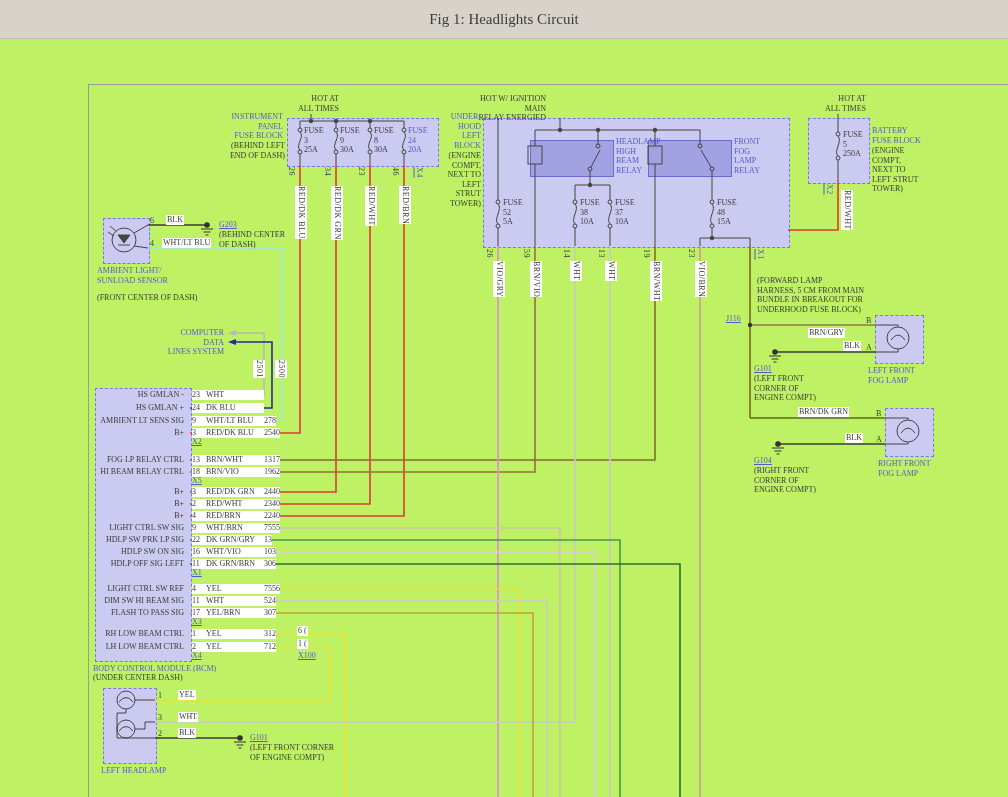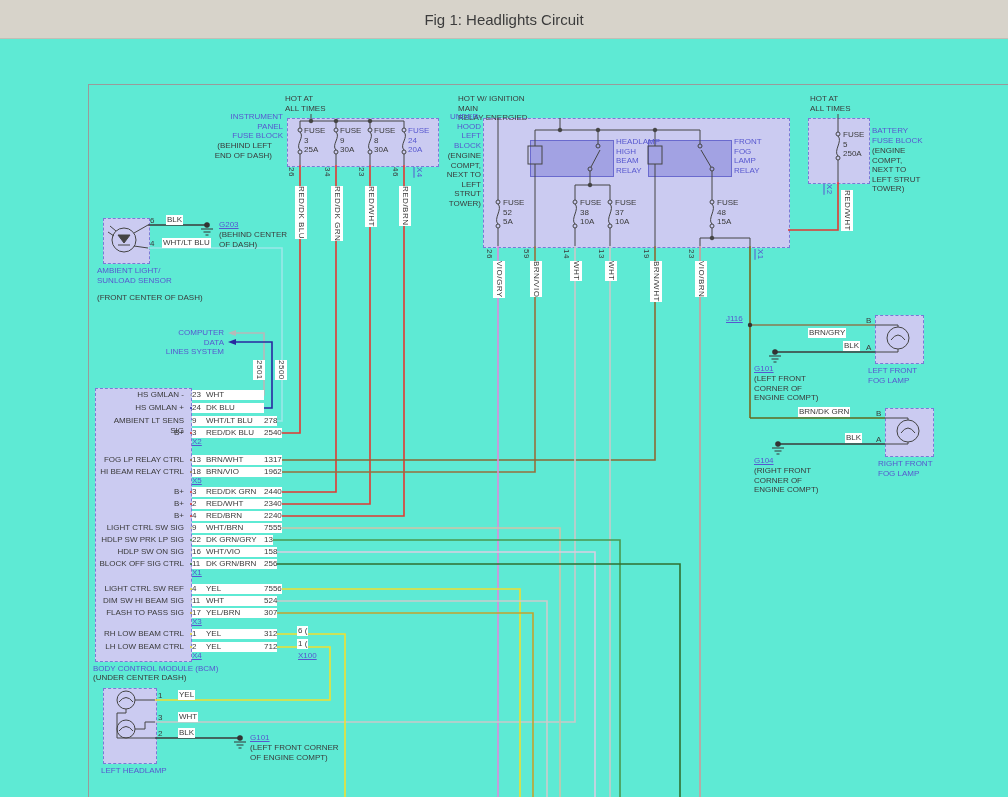--- a/index.html
+++ b/index.html
@@ -1,27 +1,27 @@
 <!DOCTYPE html>
 <html><head>
 <meta charset="utf-8">
 <style>
   html,body{margin:0;padding:0;background:#fff;}
-  #page{position:relative;width:1008px;height:797px;background:#5eead4;overflow:hidden;
-        font-family:Liberation Sans, sans-serif;}
+  #page{position:relative;width:1008px;height:797px;background:#bef264;overflow:hidden;
+        font-family:Liberation Serif, serif;}
   .titlebar{position:absolute;left:0;top:0;width:1008px;height:38px;background:#d7d3ca;
         border-bottom:1px solid #c2beb5;display:flex;align-items:center;justify-content:center;
         font-size:15px;color:#3c3c3c;}
   .vframe{position:absolute;left:88px;top:84px;width:1px;height:713px;background:#9a9a9a;}
   .hframe{position:absolute;left:88px;top:84px;width:920px;height:1px;background:#9a9a9a;}
   .lbl{position:absolute;font-size:8px;line-height:9.5px;color:#3a3a3a;white-space:pre-line;z-index:6;}
   .blue{color:#5757cf;}
   .und{text-decoration:underline;}
   .wb{background:#ffffff;padding:0 1px;}
-  .ctr{text-align:left;}
+  .ctr{text-align:right;}
   .rt{text-align:right;}
   .vert{writing-mode:vertical-rl;letter-spacing:.5px;}
   .block{position:absolute;border:1px dashed #7a7ad6;background:#cbcbf1;z-index:1;}
   .relay{position:absolute;border:1px solid #6a6ace;background:#a2a2e3;z-index:2;}
   svg.wires{position:absolute;left:0;top:0;z-index:4;}
   .bcm-row{position:absolute;display:flex;background:#fff;font-size:8px;line-height:10px;
         color:#3a3a3a;white-space:nowrap;z-index:6;}
   .bcm-row .p{width:14px;}
   .bcm-row .w{width:58px;}
 </style>
@@ -178,21 +178,21 @@
       <circle cx="240" cy="738" r="2.2"></circle>
         <path d="M234,742 H246 M236.5,745 H243.5 M238.5,748 H241.5"></path>
     </g>
   </svg>
 
   <div class="lbl ctr" style="left:285px;top:94px;width:54px">HOT AT
 ALL TIMES</div>
   <div class="lbl blue rt" style="left:225px;top:112px;width:58px">INSTRUMENT
 PANEL
 FUSE BLOCK</div>
-  <div class="lbl rt" style="left:214px;top:141px;width:58px">(BEHIND LEFT
+  <div class="lbl rt" style="left:227px;top:141px;width:58px">(BEHIND LEFT
 END OF DASH)</div>
   <div class="lbl" style="left:304px;top:126px">FUSE
 3
 25A</div>
   <div class="lbl" style="left:340px;top:126px">FUSE
 9
 30A</div>
   <div class="lbl" style="left:374px;top:126px">FUSE
 8
 30A</div>
@@ -290,21 +290,21 @@
   <div class="lbl rt" style="left:98px;top:416px;width:86px">AMBIENT LT SENS SIG</div>
   <div class="lbl rt" style="left:98px;top:428px;width:86px">B+</div>
   <div class="lbl rt" style="left:98px;top:455px;width:86px">FOG LP RELAY CTRL</div>
   <div class="lbl rt" style="left:98px;top:467px;width:86px">HI BEAM RELAY CTRL</div>
   <div class="lbl rt" style="left:98px;top:487px;width:86px">B+</div>
   <div class="lbl rt" style="left:98px;top:499px;width:86px">B+</div>
   <div class="lbl rt" style="left:98px;top:511px;width:86px">B+</div>
   <div class="lbl rt" style="left:98px;top:523px;width:86px">LIGHT CTRL SW SIG</div>
   <div class="lbl rt" style="left:98px;top:535px;width:86px">HDLP SW PRK LP SIG</div>
   <div class="lbl rt" style="left:98px;top:547px;width:86px">HDLP SW ON SIG</div>
-  <div class="lbl rt" style="left:98px;top:559px;width:86px">BLOCK OFF SIG CTRL</div>
+  <div class="lbl rt" style="left:98px;top:559px;width:86px">HDLP OFF SIG LEFT</div>
   <div class="lbl rt" style="left:98px;top:584px;width:86px">LIGHT CTRL SW REF</div>
   <div class="lbl rt" style="left:98px;top:596px;width:86px">DIM SW HI BEAM SIG</div>
   <div class="lbl rt" style="left:98px;top:608px;width:86px">FLASH TO PASS SIG</div>
   <div class="lbl rt" style="left:98px;top:629px;width:86px">RH LOW BEAM CTRL</div>
   <div class="lbl rt" style="left:98px;top:642px;width:86px">LH LOW BEAM CTRL</div>
 
   <div class="bcm-row" style="left:192px;top:390px">
       <span class="p">23</span>
       <span class="w">WHT</span>
       <span></span>
@@ -355,26 +355,26 @@
       <span>7555</span>
     </div>
   <div class="bcm-row" style="left:192px;top:535px">
       <span class="p">22</span>
       <span class="w">DK GRN/GRY</span>
       <span>13</span>
     </div>
   <div class="bcm-row" style="left:192px;top:547px">
       <span class="p">16</span>
       <span class="w">WHT/VIO</span>
-      <span>158</span>
+      <span>103</span>
     </div>
   <div class="bcm-row" style="left:192px;top:559px">
       <span class="p">11</span>
       <span class="w">DK GRN/BRN</span>
-      <span>256</span>
+      <span>306</span>
     </div>
   <div class="bcm-row" style="left:192px;top:584px">
       <span class="p">4</span>
       <span class="w">YEL</span>
       <span>7556</span>
     </div>
   <div class="bcm-row" style="left:192px;top:596px">
       <span class="p">11</span>
       <span class="w">WHT</span>
       <span>524</span>
@@ -399,20 +399,24 @@
   <div class="lbl blue und" style="left:192px;top:476px">X5</div>
   <div class="lbl blue und" style="left:192px;top:568px">X1</div>
   <div class="lbl blue und" style="left:192px;top:617px">X3</div>
   <div class="lbl blue und" style="left:192px;top:651px">X4</div>
   <div class="lbl wb" style="left:297px;top:626px">6 (</div>
   <div class="lbl wb" style="left:297px;top:639px">1 (</div>
   <div class="lbl blue und" style="left:298px;top:651px">X100</div>
   <div class="lbl blue" style="left:93px;top:664px">BODY CONTROL MODULE (BCM)</div>
   <div class="lbl" style="left:93px;top:673px">(UNDER CENTER DASH)</div>
 
+  <div class="lbl" style="left:757px;top:276px">(FORWARD LAMP
+HARNESS, 5 CM FROM MAIN
+BUNDLE IN BREAKOUT FOR
+UNDERHOOD FUSE BLOCK)</div>
   <div class="lbl blue und" style="left:726px;top:314px">J116</div>
 
   <div class="lbl wb" style="left:808px;top:328px">BRN/GRY</div>
   <div class="lbl" style="left:866px;top:316px">B</div>
   <div class="lbl wb" style="left:843px;top:341px">BLK</div>
   <div class="lbl" style="left:866px;top:343px">A</div>
   <div class="lbl blue und" style="left:754px;top:364px">G101</div>
   <div class="lbl" style="left:754px;top:374px">(LEFT FRONT
 CORNER OF
 ENGINE COMPT)</div>

